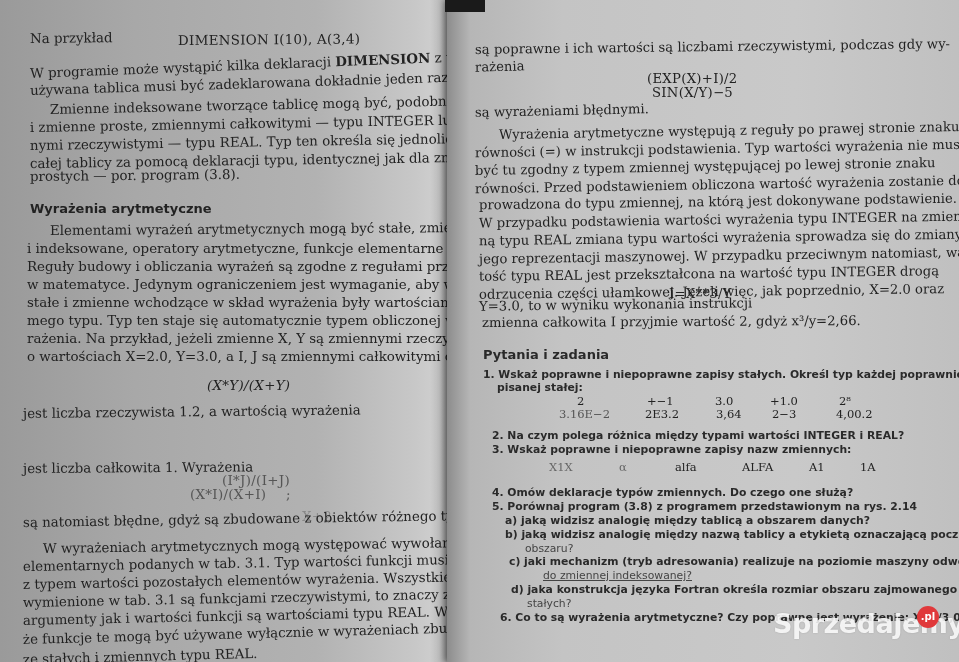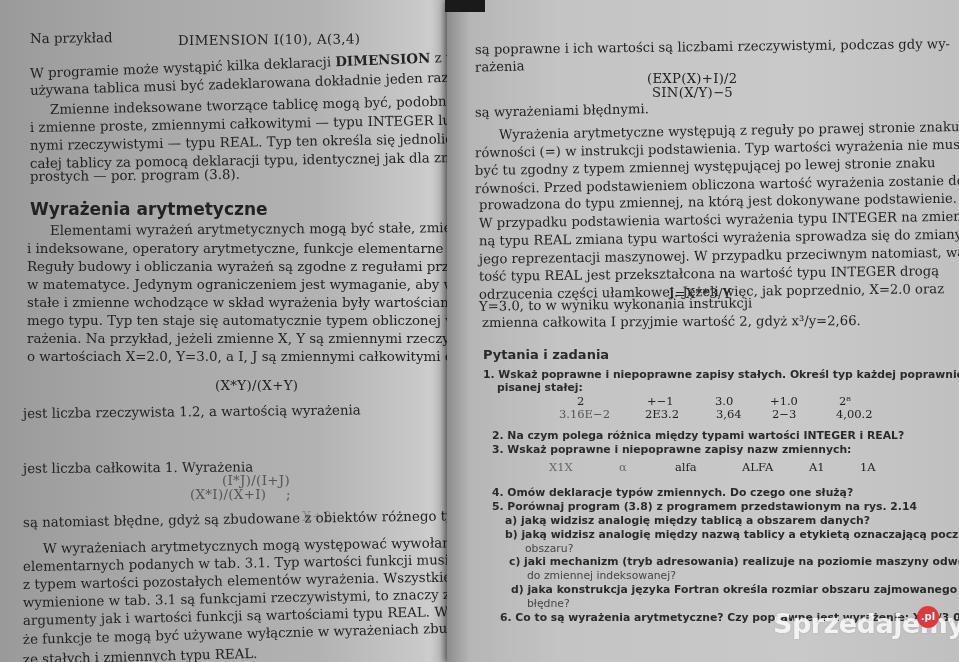--- a/index.html
+++ b/index.html
@@ -27,21 +27,21 @@
       background: linear-gradient(90deg, rgba(0,0,0,0) 0%, rgba(0,0,0,0.15) 60%, rgba(0,0,0,0.35) 100%);
     }
     .top-dark {
       position: absolute; left: 445px; top: 0; width: 40px; height: 12px;
       background: #1a1a1a;
     }
 
     .line { position: absolute; white-space: nowrap; font-size: 13.4px; line-height: 18px; }
     .lt .line { transform-origin: left center; }
     .bold { font-weight: bold; }
-    .heading { font-family: "DejaVu Sans", "Liberation Sans", sans-serif; font-weight: bold; font-size: 17px; }
+    .heading { font-family: "DejaVu Sans", "Liberation Sans", sans-serif; font-weight: bold; font-size: 13px; }
     .mono { letter-spacing: 0.3px; }
     .faded { color: #555; }
     .r .line { font-size: 13.2px; }
     .q .line { font-family: "DejaVu Sans", "Liberation Sans", sans-serif; font-size: 10.8px; font-weight: bold; color: #2a2a2a; }
     .q .line.plain { font-weight: normal; color: #444; }
     .row { position: absolute; display: flex; font-size: 11.5px; }
     .row span { position: absolute; white-space: nowrap; }
 
     .watermark {
       position: absolute; left: 773px; top: 608px;
@@ -79,21 +79,21 @@
 
   <div class="line" style="left:50px;top:222px;transform:rotate(-0.4deg);">Elementami wyrażeń arytmetycznych mogą być stałe, zmienne proste</div>
   <div class="line" style="left:27px;top:240px;">i indeksowane, operatory arytmetyczne, funkcje elementarne i nawiasy.</div>
   <div class="line" style="left:27px;top:258px;">Reguły budowy i obliczania wyrażeń są zgodne z regułami przyjętymi</div>
   <div class="line" style="left:27px;top:276px;">w matematyce. Jedynym ograniczeniem jest wymaganie, aby wszystkie</div>
   <div class="line" style="left:27px;top:294px;">stałe i zmienne wchodzące w skład wyrażenia były wartościami tego sa-</div>
   <div class="line" style="left:27px;top:312px;">mego typu. Typ ten staje się automatycznie typem obliczonej wartości wy-</div>
   <div class="line" style="left:27px;top:330px;">rażenia. Na przykład, jeżeli zmienne X, Y są zmiennymi rzeczywistymi</div>
   <div class="line" style="left:27px;top:348px;">o wartościach X=2.0, Y=3.0, a I, J są zmiennymi całkowitymi o war-</div>
 
-  <div class="line mono" style="left:215px;top:377px;">(X*Y)/(X+Y)</div>
+  <div class="line mono" style="left:207px;top:377px;font-style:italic;">(X*Y)/(X+Y)</div>
   <div class="line" style="left:23px;top:405px;transform:rotate(-0.6deg);">jest liczba rzeczywista 1.2, a wartością wyrażenia</div>
   <div class="line mono faded" style="left:222px;top:428px;margin-top:44px;">(I*J)/(I+J)</div>
   <div class="line" style="left:23px;top:460px;transform:rotate(-0.4deg);">jest liczba całkowita 1. Wyrażenia</div>
   <div class="line mono faded" style="left:190px;top:486px;">(X*I)/(X+I)</div>
   <div class="line faded" style="left:286px;top:486px;">;</div>
   <div class="line mono faded" style="left:302px;top:508px;color:#888;">X+2</div>
   <div class="line" style="left:23px;top:514px;transform:rotate(-0.9deg);">są natomiast błędne, gdyż są zbudowane z obiektów różnego typu.</div>
 
   <div class="line" style="left:43px;top:540px;transform:rotate(-0.8deg);">W wyrażeniach arytmetycznych mogą występować wywołania funkcji</div>
   <div class="line" style="left:23px;top:558px;transform:rotate(-0.9deg);">elementarnych podanych w tab. 3.1. Typ wartości funkcji musi być zgodny</div>
@@ -165,23 +165,23 @@
     <span style="left:413px;">1A</span>
   </div>
 
   <div class="q">
     <div class="line" style="left:45px;top:484px;">4. Omów deklaracje typów zmiennych. Do czego one służą?</div>
     <div class="line" style="left:45px;top:498px;">5. Porównaj program (3.8) z programem przedstawionym na rys. 2.14</div>
     <div class="line" style="left:58px;top:512px;">a) jaką widzisz analogię między tablicą a obszarem danych?</div>
     <div class="line" style="left:58px;top:526px;">b) jaką widzisz analogię między nazwą tablicy a etykietą oznaczającą początek</div>
     <div class="line plain" style="left:78px;top:540px;">obszaru?</div>
     <div class="line" style="left:62px;top:553px;">c) jaki mechanizm (tryb adresowania) realizuje na poziomie maszyny odwołanie</div>
-    <div class="line plain" style="left:80px;top:567px;">do zmiennej indeksowanej?</div>
+    <div class="line plain" style="left:96px;top:567px;text-decoration:underline;">do zmiennej indeksowanej?</div>
     <div class="line" style="left:64px;top:581px;">d) jaka konstrukcja języka Fortran określa rozmiar obszaru zajmowanego przez</div>
-    <div class="line plain" style="left:80px;top:595px;">błędne?</div>
+    <div class="line plain" style="left:80px;top:595px;">stałych?</div>
     <div class="line" style="left:53px;top:609px;">6. Co to są wyrażenia arytmetyczne? Czy poprawne jest wyrażenie: X+2/3,0?</div>
   </div>
 </div>
 
 <div class="top-dark"></div>
 
 <div class="watermark">Sprzedajemy</div>
 <div class="watermark-badge">.pl</div>
 
 </body></html>

